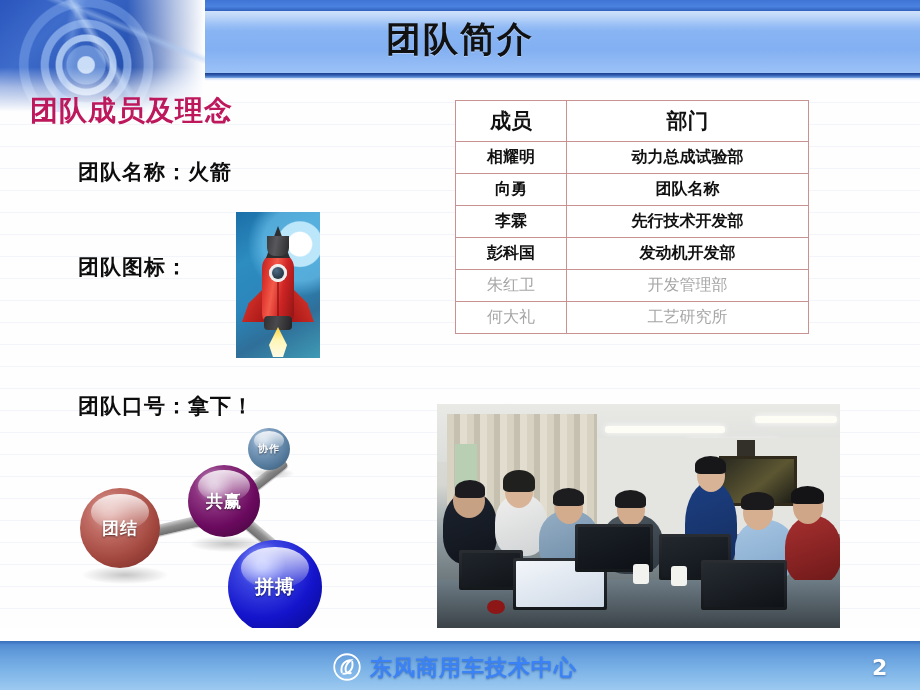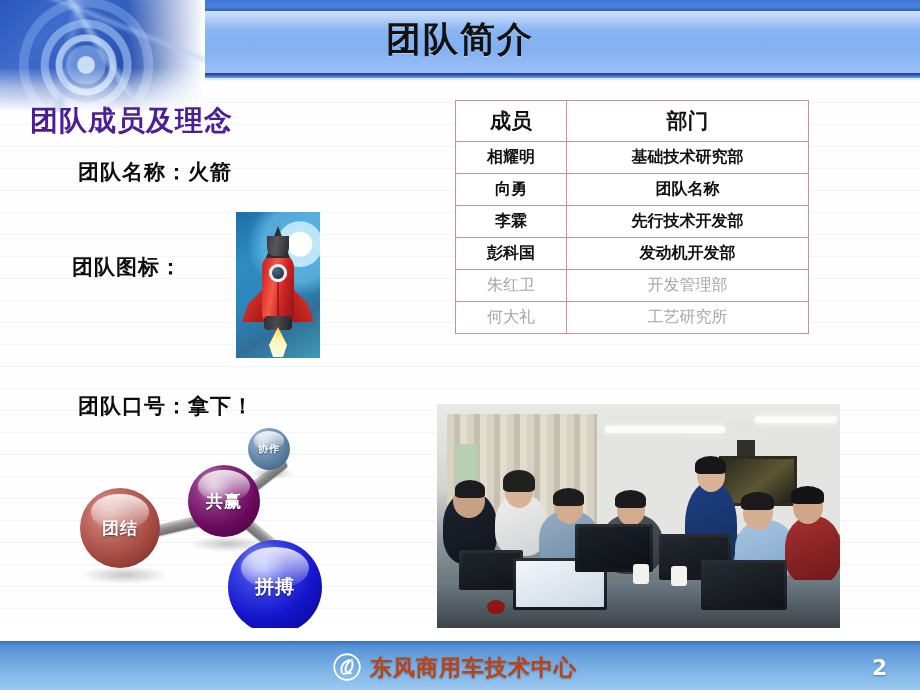--- a/index.html
+++ b/index.html
@@ -57,31 +57,31 @@
   }
   .hdr-title{
     position:absolute;left:0;top:16px;width:920px;text-align:center;
     font-family:"DejaVu Serif","Liberation Serif",serif;
     font-size:35px;font-weight:700;color:#111;letter-spacing:2px;
     text-shadow:0 1px 0 rgba(255,255,255,.35);
   }
 
   
   .sec-title{
-    position:absolute;left:30px;top:102px;
+    position:absolute;left:30px;top:92px;
     font-family:"DejaVu Serif","Liberation Serif",serif;
-    font-size:28px;font-weight:700;color:#4c1d95;letter-spacing:1px;
+    font-size:28px;font-weight:700;color:#be185d;letter-spacing:1px;
   }
   .lbl{
     position:absolute;
     font-family:"DejaVu Sans","Liberation Sans",sans-serif;
     font-size:21px;font-weight:700;color:#0d0d0d;letter-spacing:1px;
   }
   .lbl-name{left:78px;top:158px;}
-  .lbl-logo{left:72px;top:253px;text-align:center;}
+  .lbl-logo{left:78px;top:253px;text-align:center;}
   .lbl-slogan{left:78px;top:392px;text-align:right;}
 
   
   .rocket{
     position:absolute;left:236px;top:212px;width:84px;height:146px;overflow:hidden;
     background:
       radial-gradient(circle at 76% 22%, #ffffff 0 9%, rgba(200,238,255,.92) 10% 17%, rgba(120,205,245,.55) 18% 28%, rgba(30,120,190,0) 40%),
       linear-gradient(150deg,#1b6fa8 0%,#2d8cc0 28%,#2b86bb 52%,#2f6f99 74%,#3f9bb5 100%);
   }
   .r-body{position:absolute;left:26px;top:40px;width:32px;height:72px;border-radius:16px 16px 10px 10px;
@@ -161,21 +161,21 @@
 
   
   .foot-gap{position:absolute;left:0;top:628px;width:920px;height:13px;background:#ffffff;}
   .footer{position:absolute;left:0;top:641px;width:920px;height:49px;
     background:linear-gradient(to bottom,#4a83cd 0%,#5d97d8 18%,#79b1e6 55%,#9cc9f0 100%);}
   .foot-top{position:absolute;left:0;top:0;width:920px;height:3px;
     background:linear-gradient(to bottom,#3a6fba,#4a83cd);}
   .foot-logo{position:absolute;left:332px;top:652px;width:30px;height:30px;}
   .foot-text{position:absolute;left:370px;top:653px;
     font-family:"DejaVu Sans","Liberation Sans",sans-serif;
-    font-size:22px;font-weight:700;color:#c2410c;letter-spacing:1px;
+    font-size:22px;font-weight:700;color:#3b82f6;letter-spacing:1px;
     text-shadow:0 1px 2px rgba(20,60,120,.5);}
   .page-no{position:absolute;left:872px;top:655px;
     font-family:"DejaVu Sans","Liberation Sans",sans-serif;
     font-size:22px;font-weight:700;color:#ffffff;
     text-shadow:0 1px 2px rgba(20,60,120,.5);}
 </style>
 </head>
 <body>
 
 <div class="slide">
@@ -240,21 +240,21 @@
   </div>
 
   <table class="tbl">
     <tbody id="tbl-body">
       <tr>
         <td class="c-name">成员</td>
         <td>部门</td>
       </tr>
         <tr>
           <td class="c-name">相耀明</td>
-          <td>基础技术研究部</td>
+          <td>动力总成试验部</td>
         </tr>
         <tr>
           <td class="c-name">向勇</td>
           <td>团队名称</td>
         </tr>
         <tr>
           <td class="c-name">李霖</td>
           <td>先行技术开发部</td>
         </tr>
         <tr>

